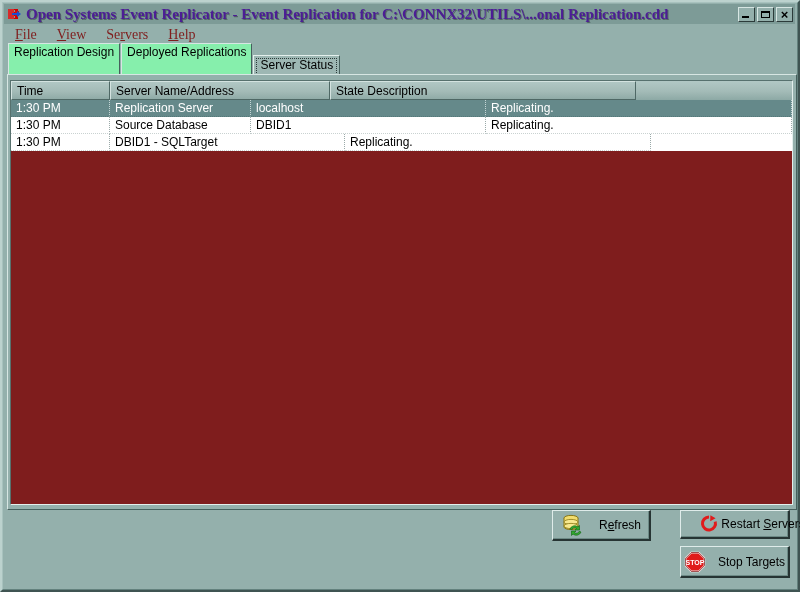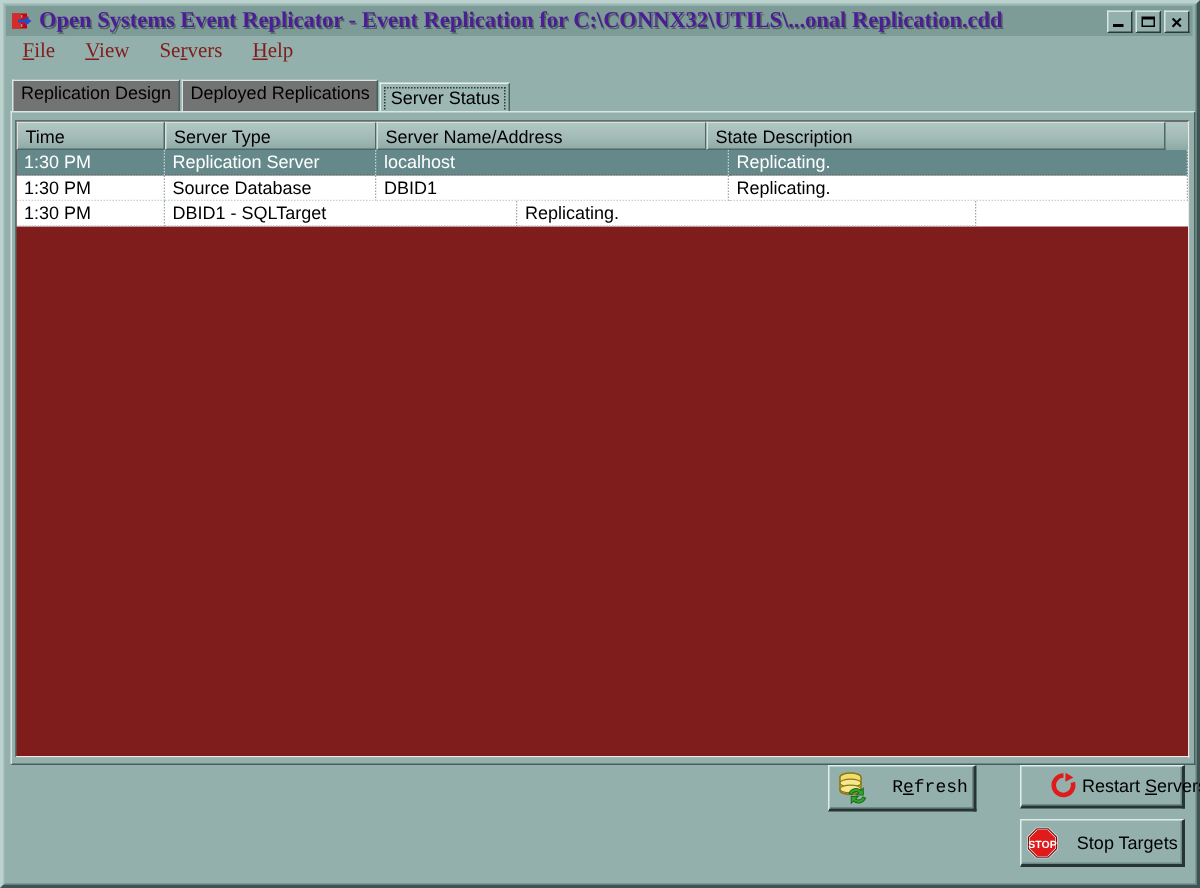--- a/index.html
+++ b/index.html
@@ -125,23 +125,23 @@
 
   
   #tab-strip {
     position: absolute;
     left: 6px; top: 53px;
     width: 786px; height: 20px;
     display: flex;
     align-items: flex-end;
   }
   .tab {
-    height: 22px;
-    box-sizing: border-box;
-    background: #737373;
+    height: 32px;
+    box-sizing: border-box;
+    background: #86efac;
     border-top: 1px solid #d7e6e3;
     border-left: 1px solid #d7e6e3;
     border-right: 1px solid #46605d;
     padding: 0 5px;
     font-size: 12px;
     line-height: 17px;
     color: #000;
     white-space: nowrap;
     margin-right: 1px;
     cursor: default;
@@ -248,21 +248,21 @@
     color: #000;
     cursor: default;
     box-shadow: inset -1px -1px 0 #6d8a86;
   }
   .btn u { text-decoration: underline; }
   .btn .btn-label { white-space: nowrap; }
   #btn-refresh  { left: 550px; top: 508px; width: 99px; height: 31px; }
   #btn-restart  { left: 678px; top: 508px; width: 110px; height: 29px; padding-left: 35px; }
   #btn-stop     { left: 678px; top: 544px; width: 110px; height: 32px; }
 
-  #btn-refresh .btn-label { margin-left: 14px; font-family: Liberation Mono, monospace; }
+  #btn-refresh .btn-label { margin-left: 14px; }
   #btn-restart .btn-label { margin-left: 2px; }
   #btn-stop .btn-label    { margin-left: 12px; }
 
   .icon-slot { position: relative; flex: 0 0 auto; }
 
   
   #refresh-icon { width: 24px; height: 22px; }
   
   #restart-icon { width: 20px; height: 20px; }
   
@@ -300,21 +300,20 @@
     <span class="tab">Replication Design</span>
     <span class="tab">Deployed Replications</span>
     <span class="tab selected"><span class="focus-ring"></span><span>Server Status</span></span>
   </div>
 
   <div id="tab-page"></div>
 
   <div id="list-view">
     <div id="list-header">
         <div class="hcell" style="width: 99px;">Time</div>
-        <div class="hcell" style="width: 141px;">Server Type</div>
         <div class="hcell" style="width: 220px;">Server Name/Address</div>
         <div class="hcell" style="width: 306px;">State Description</div>
       </div>
     <div id="list-body">
         <div class="row selected">
           <div class="cell" style="width: 99px;">1:30 PM</div>
           <div class="cell" style="width: 141px;">Replication Server</div>
           <div class="cell" style="width: 235px;">localhost</div>
           <div class="cell" style="width: 306px;">Replicating.</div>
         </div>

